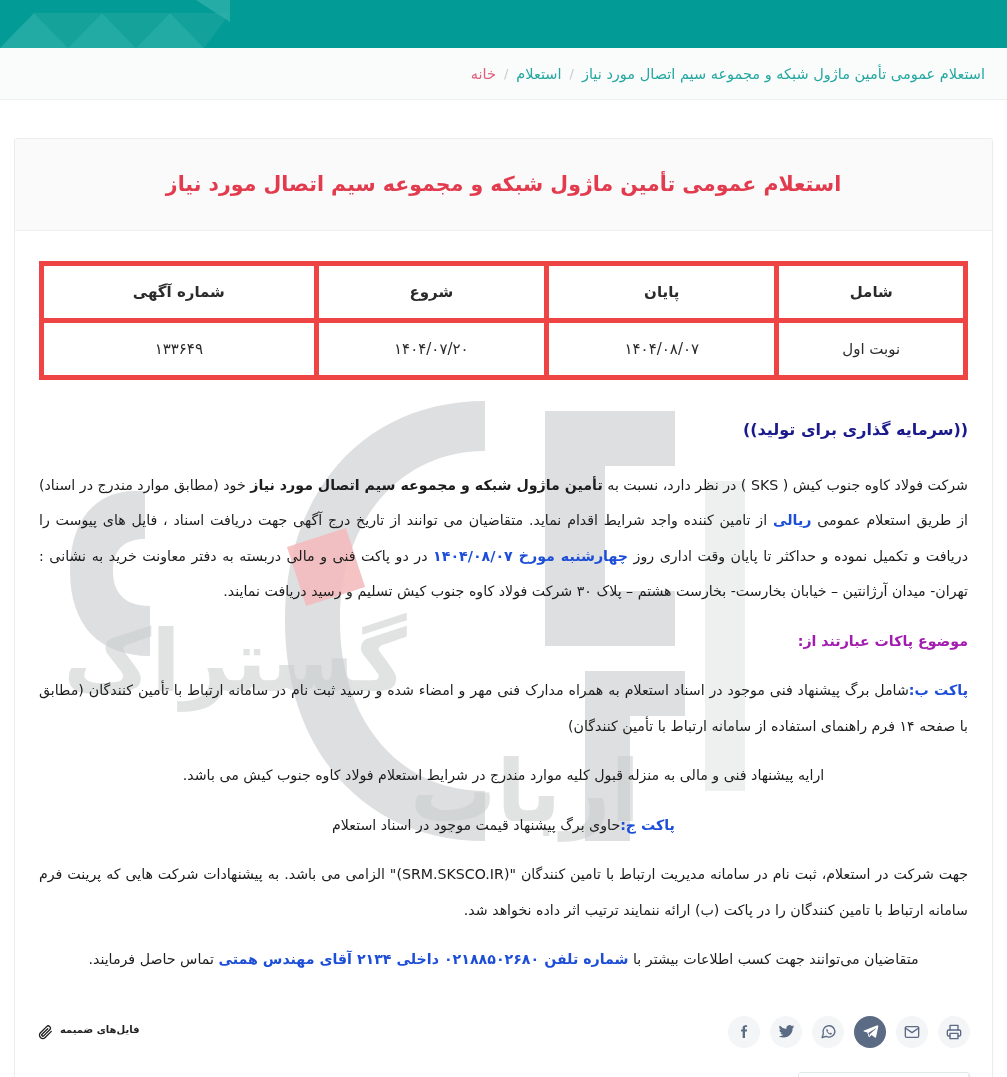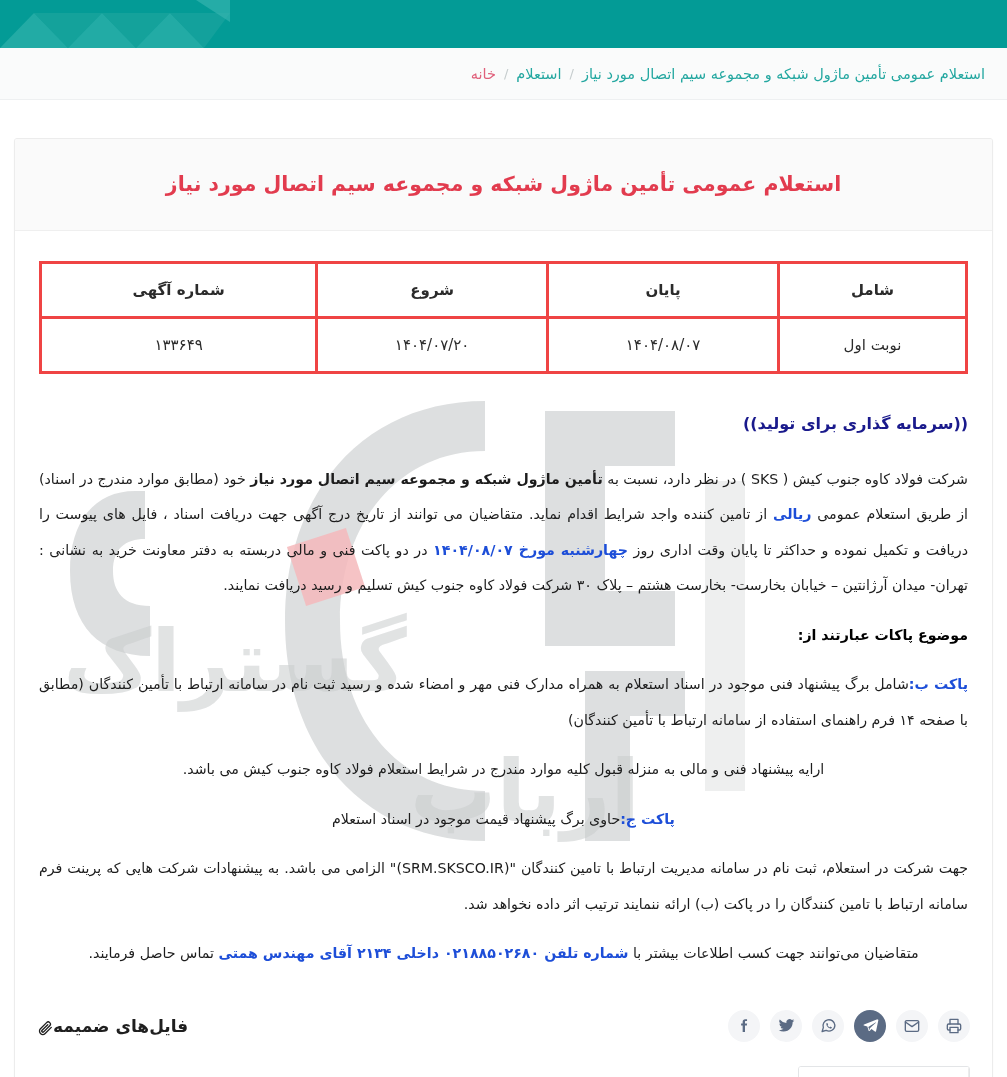--- a/index.html
+++ b/index.html
@@ -94,21 +94,21 @@
     padding: 30px 24px 4px;
   }
   table.info {
     width: 100%;
     border-collapse: collapse;
     border: 1px solid #e9ebeb;
     background: transparent;
   }
   table.info th,
   table.info td {
-    border: 3px solid #ef4444;
+    border: 5px solid #ef4444;
     text-align: center;
     font-size: 15px;
     padding: 17px 6px;
     color: #2b2b2b;
   }
   table.info th {
     font-weight: bold;
   }
   table.info td {
     font-weight: normal;
@@ -128,21 +128,21 @@
   .center-line {
     text-align: right;
     font-weight: bold;
     color: #1a1a8c;
     font-size: 16px;
     margin: 0 0 18px;
   }
   .para { margin: 0 0 14px; }
   .b { font-weight: bold; }
   .red { color: #1d4ed8; font-weight: bold; }
-  .navy { color: #000000; font-weight: bold; }
+  .navy { color: #a21caf; font-weight: bold; }
   .rtl-right { text-align: right; }
   .rtl-center { text-align: center; }
 
   
   .footer-row {
     position: relative;
     z-index: 2;
     display: flex;
     align-items: center;
     justify-content: space-between;
@@ -163,22 +163,23 @@
     justify-content: center;
     color: #5b6b84;
     cursor: pointer;
   }
   .soc.filled {
     background: #5b6b84;
     color: #ffffff;
   }
   .attach-label {
     display: flex;
-    align-items: flex-end;
-    font-size: 17px;
+    align-items: flex-start;
+    gap: 7px;
+    font-size: 10px;
     font-weight: bold;
     color: #1f1f1f;
     direction: rtl;
   }
 
   .download-row {
     position: relative;
     z-index: 2;
     display: flex;
     justify-content: flex-start;

